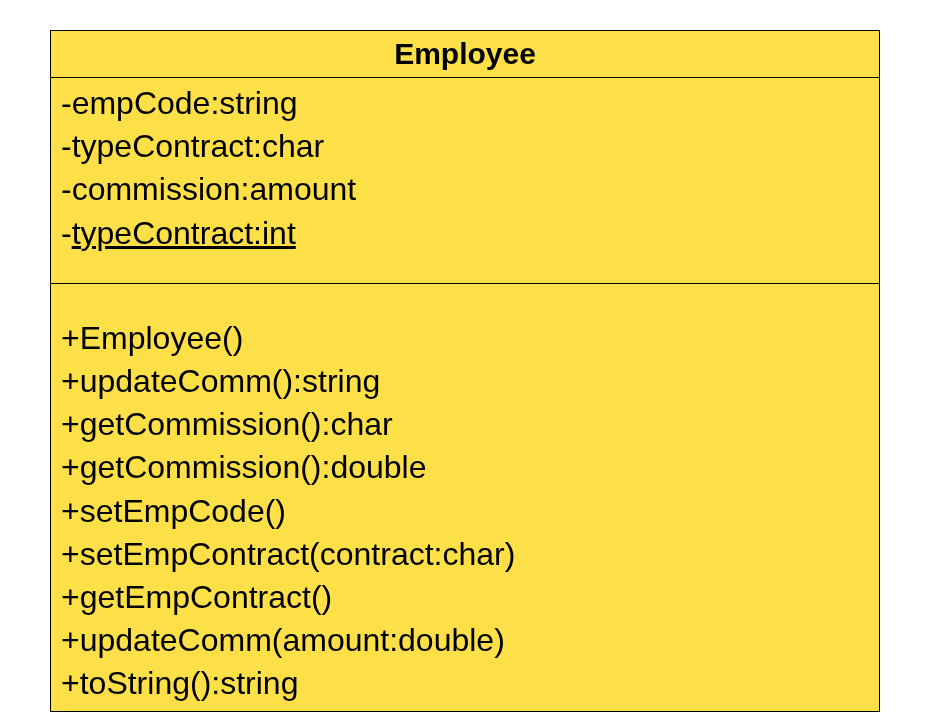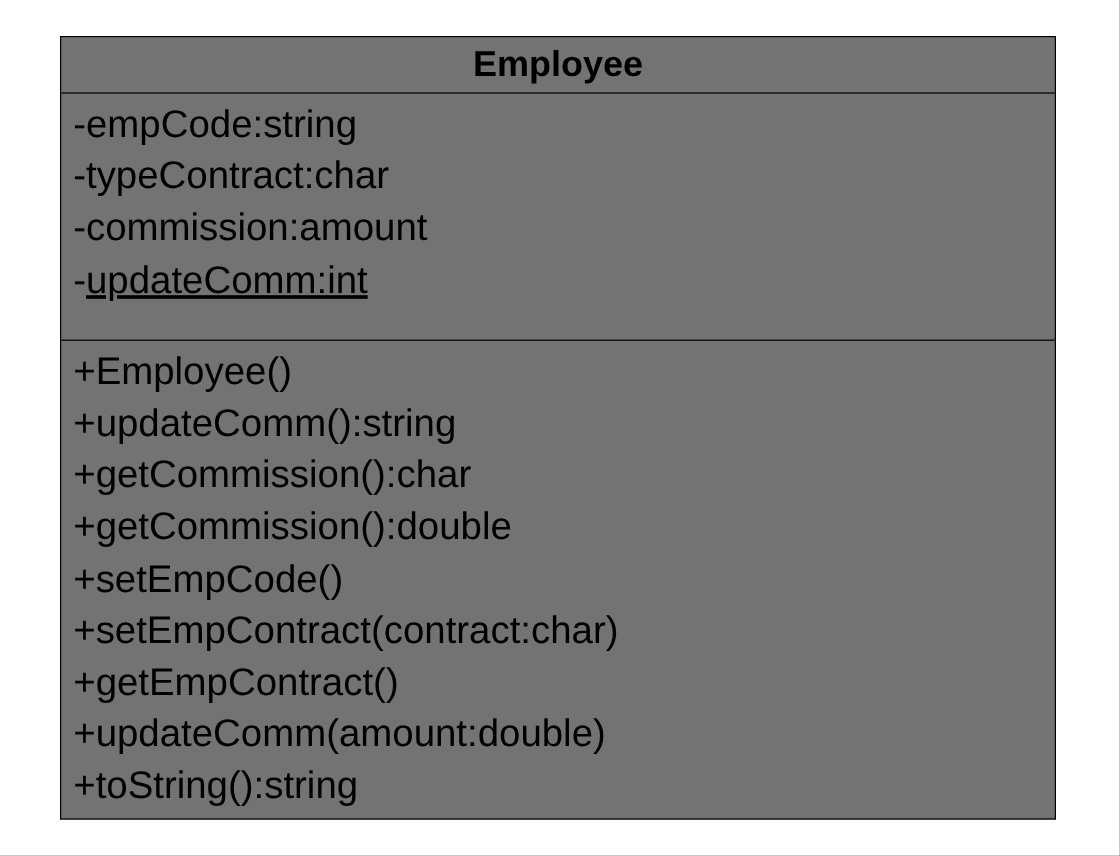--- a/index.html
+++ b/index.html
@@ -8,56 +8,57 @@
       box-sizing: border-box;
     }
     body {
       font-family: Arial, Helvetica, sans-serif;
       background: #ffffff;
       padding: 30px 50px;
     }
     .uml-class {
       border: 1.5px solid #000;
       width: 830px;
-      background: #737373;
+      background: #fde047;
     }
     .uml-title {
       text-align: center;
       font-weight: bold;
       font-size: 30px;
       padding: 6px 10px;
       border-bottom: 1.5px solid #000;
     }
     .uml-section {
       padding: 4px 10px 28px 10px;
       border-bottom: 1.5px solid #000;
     }
     .uml-section:last-child {
       border-bottom: none;
       padding-bottom: 6px;
+      margin-top: 29px;
     }
     .uml-line {
       font-size: 32px;
       line-height: 1.35;
       white-space: nowrap;
     }
     .underline {
       text-decoration: underline;
     }
   </style>
 </head>
 <body>
 
 <div class="uml-class">
   <div class="uml-title">Employee</div>
   <div class="uml-section" id="attributes">
       <div class="uml-line">-empCode:string</div>
       <div class="uml-line">-typeContract:char</div>
       <div class="uml-line">-commission:amount</div>
-      <div class="uml-line">-<span class="underline">updateComm:int</span></div>
+      <div class="uml-line">-<span class="underline">typeContract:int</span></div>
     </div>
   <div class="uml-section" id="methods">
       <div class="uml-line">+Employee()</div>
       <div class="uml-line">+updateComm():string</div>
       <div class="uml-line">+getCommission():char</div>
       <div class="uml-line">+getCommission():double</div>
       <div class="uml-line">+setEmpCode()</div>
       <div class="uml-line">+setEmpContract(contract:char)</div>
       <div class="uml-line">+getEmpContract()</div>
       <div class="uml-line">+updateComm(amount:double)</div>

